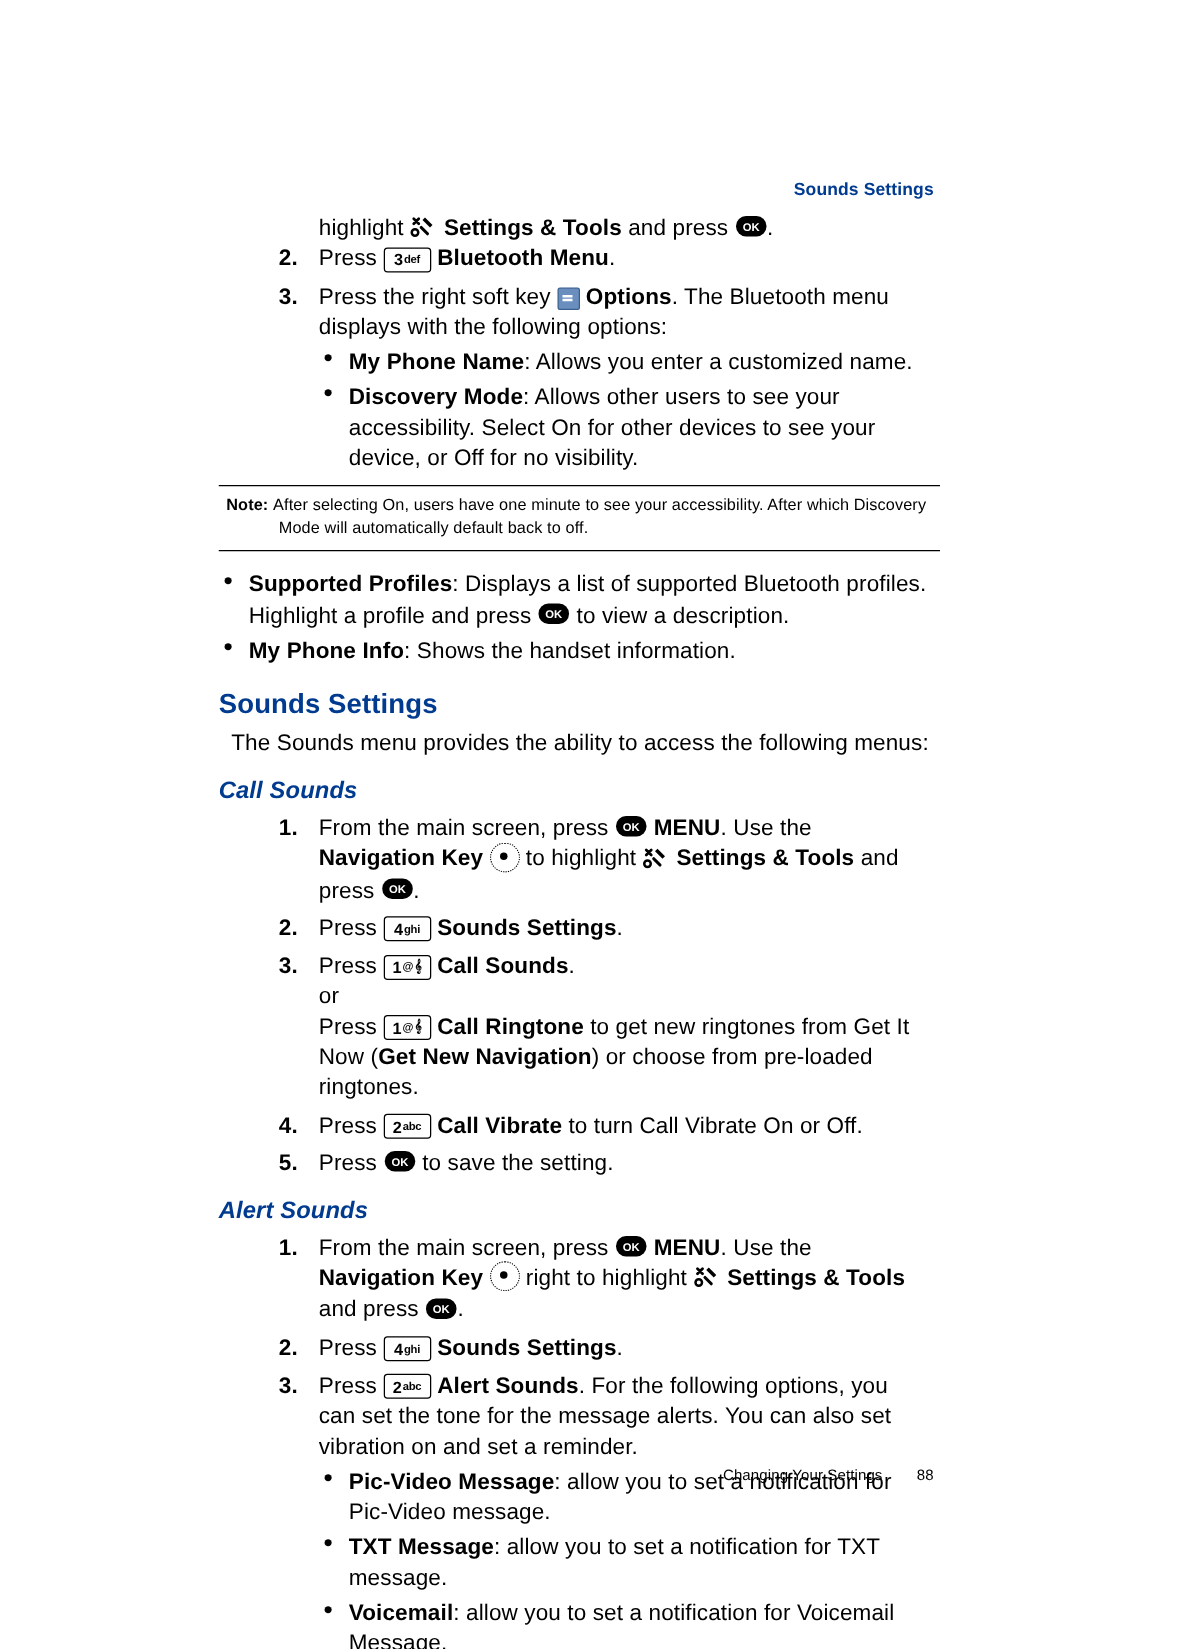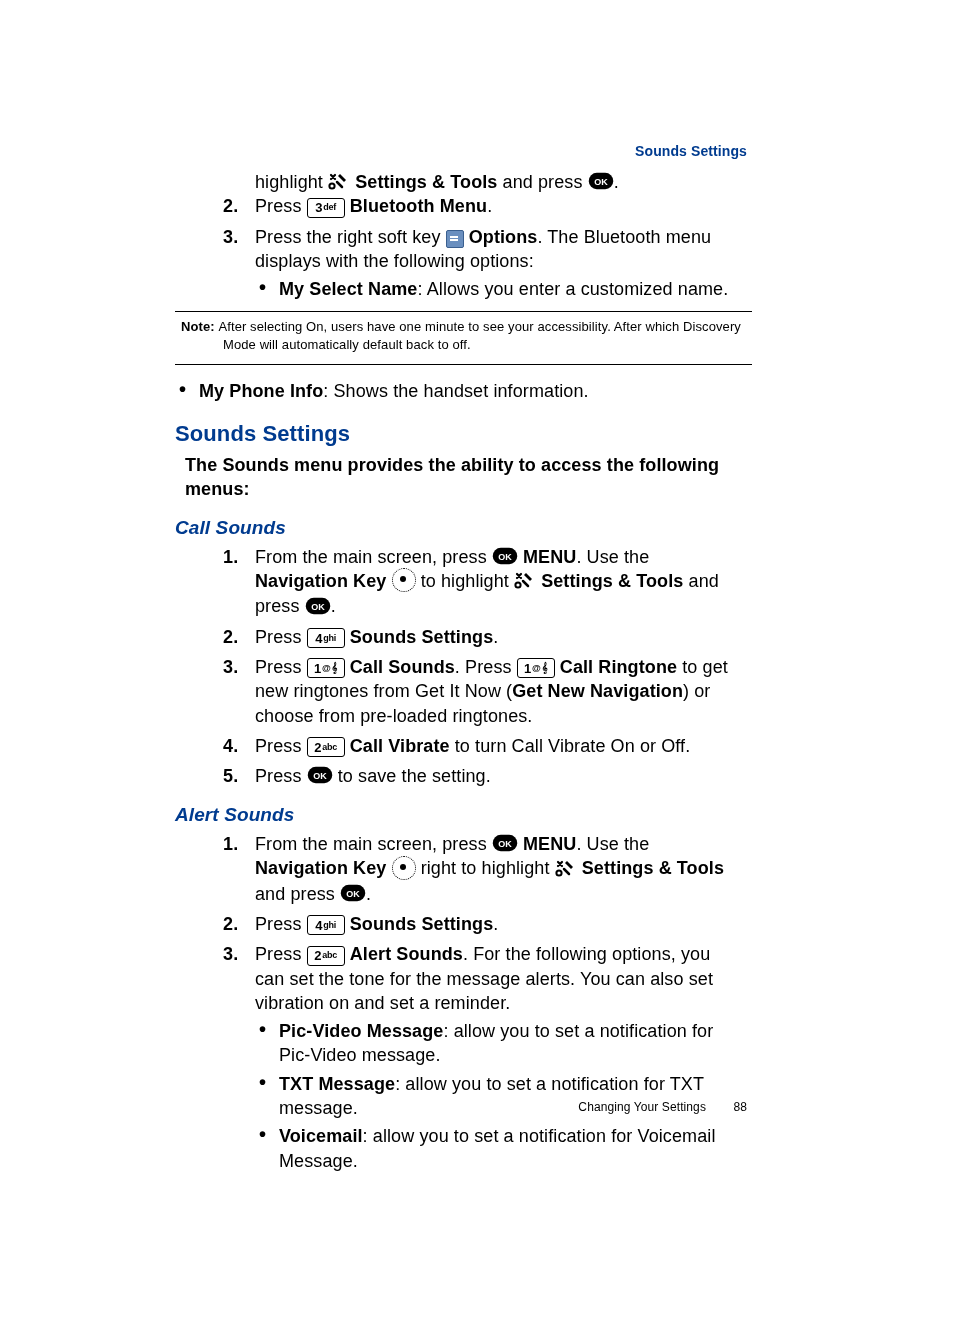--- a/index.html
+++ b/index.html
@@ -201,40 +201,49 @@
       <span> </span>
       <span class="bold">Bluetooth Menu</span><span>.</span>
     </li>
     <li>
       <span>Press the right soft key </span>
       <span class="softkey icn"></span>
       <span> </span>
       <span class="bold">Options</span><span>. The Bluetooth menu displays with the following options:</span>
       <ul class="bullets">
         <li>
-          <span class="bold">My Select Name</span><span>: Allows you enter a customized name.</span>
+          <span class="bold">My Phone Name</span><span>: Allows you enter a customized name.</span>
+        </li>
+        <li>
+          <span class="bold">Discovery Mode</span><span>: Allows other users to see your accessibility. Select On for other devices to see your device, or Off for no visibility.</span>
         </li>
       </ul>
     </li>
   </ol>
 
   <hr class="hr">
   <p class="note">
     <span class="note-label">Note: </span><span>After selecting On, users have one minute to see your accessibility. After which Discovery Mode will automatically default back to off.</span>
   </p>
   <hr class="hr">
 
   <ul class="bullets bullets-indented" style="margin-top:14px;">
     <li>
+      <span class="bold">Supported Profiles</span><span>: Displays a list of supported Bluetooth profiles. Highlight a profile and press </span>
+      <span class="icn key-ok"><svg width="26" height="18">
+            <use href="#ok-key"></use>
+          </svg></span><span> to view a description.</span>
+    </li>
+    <li>
       <span class="bold">My Phone Info</span><span>: Shows the handset information.</span>
     </li>
   </ul>
 
   <h1 class="section-h">Sounds Settings</h1>
-  <p class="body-p" style="margin-left:10px;font-weight:bold;">The Sounds menu provides the ability to access the following menus:</p>
+  <p class="body-p" style="margin-left:10px;">The Sounds menu provides the ability to access the following menus:</p>
 
   <h2 class="subsection-h">Call Sounds</h2>
   <ol class="main-list" style="counter-reset:item 0;">
     <li>
       <span>From the main screen, press </span>
       <span class="icn key-ok"><svg width="26" height="18">
             <use href="#ok-key"></use>
           </svg></span>
       <span> </span>
       <span class="bold">MENU</span><span>. Use the </span>
@@ -262,20 +271,21 @@
     </li>
     <li>
       <span>Press </span>
       <span class="numkey">
           <span class="dig">1</span>
           <span class="lbl">@</span>
           <span class="ico">𝄞</span>
         </span>
       <span> </span>
       <span class="bold">Call Sounds</span><span>.</span>
+      <div>or</div>
       <span>Press </span>
       <span class="numkey">
           <span class="dig">1</span>
           <span class="lbl">@</span>
           <span class="ico">𝄞</span>
         </span>
       <span> </span>
       <span class="bold">Call Ringtone</span><span> to get new ringtones from Get It Now (</span><span class="bold">Get New Navigation</span><span>) or choose from pre-loaded ringtones.</span>
     </li>
     <li>

